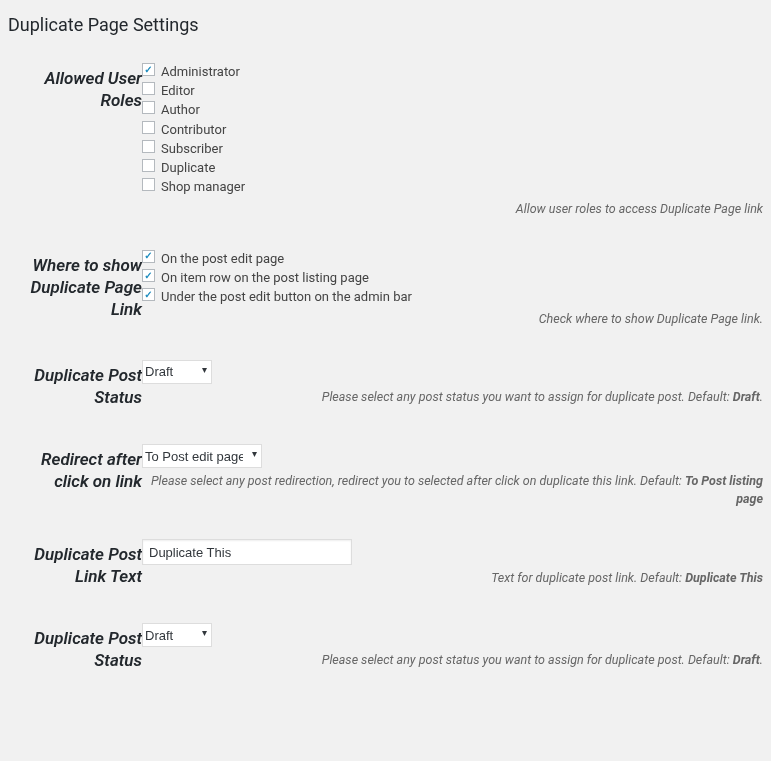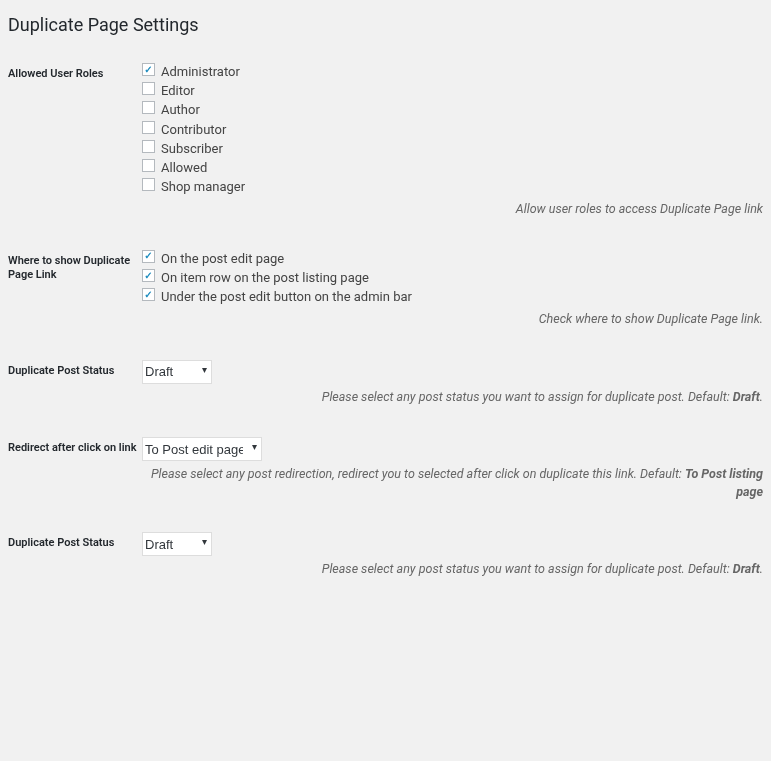--- a/index.html
+++ b/index.html
@@ -1,21 +1,21 @@
 <!DOCTYPE html>
 <html><head>
 <meta charset="utf-8">
 <style>
 * { box-sizing: border-box; margin: 0; padding: 0; }
 body { font-family: -apple-system, BlinkMacSystemFont, "Segoe UI", Roboto, sans-serif; background: #f1f1f1; color: #23282d; font-size: 13px; width: 771px; }
 .wrap { padding: 8px 8px 0 8px; }
 h1 { font-size: 18px; font-weight: 400; padding: 6px 0 12px 0; color: #23282d; }
 table.form-table { width: 100%; border-collapse: collapse; }
 table.form-table tr { vertical-align: top; }
-table.form-table th { text-align: left; width: 134px; padding: 20px 0 20px 0; font-size: 11px; font-weight: 600; color: #23282d; line-height: 1.3; }
+table.form-table th { text-align: right; width: 134px; padding: 20px 0 20px 0; font-size: 17px; font-weight: 600; color: #23282d; line-height: 1.3; font-style: italic; }
 table.form-table td { padding: 16px 0 16px 0; font-size: 13px; color: #444; }
 .checkbox-row { display: flex; align-items: flex-start; line-height: 1.4; font-size: 13px; color: #444; margin-bottom: 1px; }
 .cb { width: 13px; height: 13px; border: 1px solid #b4b9be; background: #fff; margin-right: 6px; display: inline-flex; align-items: center; justify-content: center; font-size: 10px; color: #1e8cbe; }
 .cb.checked::before { content: "✓"; font-weight: bold; line-height: 1; }
 .description { font-size: 12.5px; font-style: italic; color: #666; margin-top: 4px; line-height: 1.4; text-align: right; }
 .description .strong { font-weight: 700; font-style: italic; }
 select { font-size: 13px; height: 24px; border: 1px solid #ddd; background: #fff; color: #32373c; padding: 1px 2px; }
 input[type=text] { font-size: 13px; height: 26px; width: 210px; border: 1px solid #ddd; background: #fff; padding: 2px 6px; color: #32373c; box-shadow: inset 0 1px 2px rgba(0,0,0,0.07); }
 .sel-wrap { position: relative; display: inline-block; }
 .sel-wrap select { -webkit-appearance: none; appearance: none; padding-right: 18px; }
@@ -48,21 +48,21 @@
               <div class="checkbox-row">
                 <span class="cb"></span>
                 <span>Contributor</span>
               </div>
               <div class="checkbox-row">
                 <span class="cb"></span>
                 <span>Subscriber</span>
               </div>
               <div class="checkbox-row">
                 <span class="cb"></span>
-                <span>Allowed</span>
+                <span>Duplicate</span>
               </div>
               <div class="checkbox-row">
                 <span class="cb"></span>
                 <span>Shop manager</span>
               </div>
             </div>
           <p class="description">Allow user roles to access Duplicate Page link</p>
         </td>
       </tr>
       <tr>
@@ -93,20 +93,27 @@
         </td>
       </tr>
       <tr>
         <th>Redirect after click on link</th>
         <td>
           <span class="sel-wrap"><select style="width:120px"><option>To Post edit page</option></select></span>
           <p class="description"><span>Please select any post redirection, redirect you to selected after click on duplicate this link. Default: </span><span class="strong">To Post listing page</span></p>
         </td>
       </tr>
       <tr>
+        <th>Duplicate Post Link Text</th>
+        <td>
+          <input type="text" value="Duplicate This" style="">
+          <p class="description"><span>Text for duplicate post link. Default: </span><span class="strong">Duplicate This</span></p>
+        </td>
+      </tr>
+      <tr>
         <th>Duplicate Post Status</th>
         <td>
           <span class="sel-wrap"><select style="width:70px"><option>Draft</option></select></span>
           <p class="description"><span>Please select any post status you want to assign for duplicate post. Default: </span><span class="strong">Draft</span><span>.</span></p>
         </td>
       </tr>
 
     </tbody>
   </table>
 

